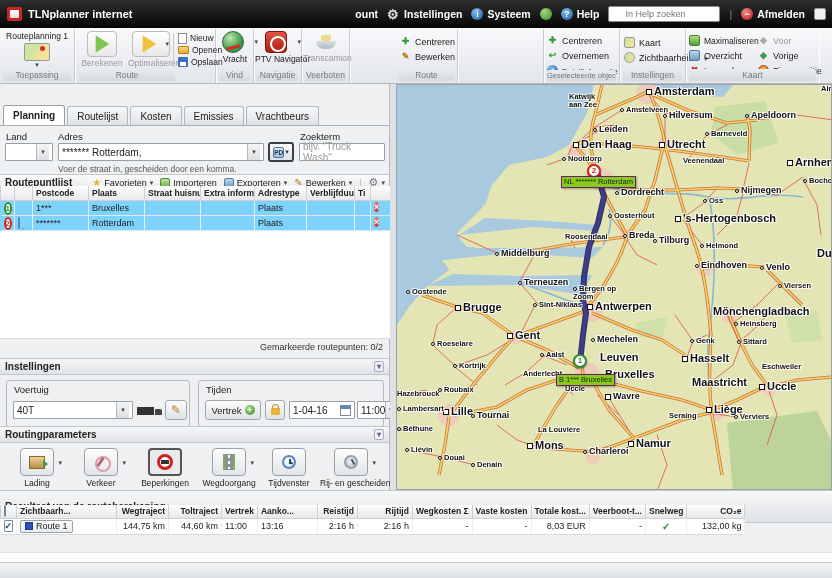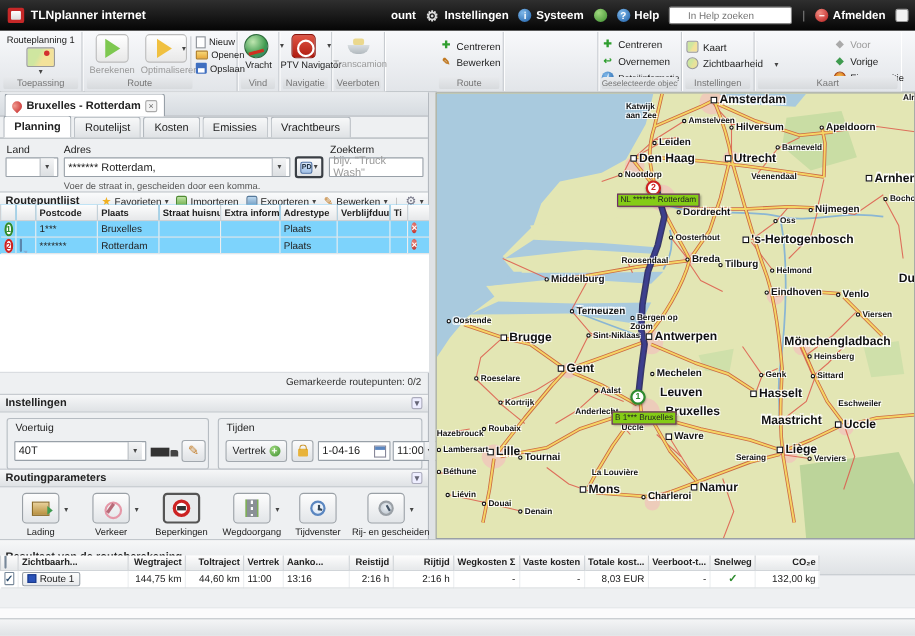--- a/index.html
+++ b/index.html
@@ -310,47 +310,54 @@
       <div class="rrow">
           <span class="gi kaart"></span>
           <span>Kaart</span>
         </div>
       <div class="rrow"><span class="gi eye"></span><span>Zichtbaarheid</span>&nbsp;<span class="dd"></span></div>
     </div>
     <div class="gcap">Instellingen</div>
   </div>
 
   <div class="grp" style="left:686px;width:133px;border-right:none">
+    <div style="position:absolute;left:3px;top:2px">
+      <div class="rrow">
+          <span class="gi maxi"></span>
+          <span style="font-size:8.5px">Maximaliseren</span>
+        </div>
+      <div class="rrow">
+          <span class="gi over"></span>
+          <span>Overzicht</span>
+        </div>
+      <div class="rrow">
+          <span class="gi leg"></span>
+          <span>Legenda</span>
+        </div>
+    </div>
     <div style="position:absolute;left:72px;top:2px">
       <div class="rrow">
           <span class="gi arrowv gray"></span>
           <span class="dim">Voor</span>
         </div>
       <div class="rrow">
           <span class="gi arrowv"></span>
           <span>Vorige</span>
         </div>
       <div class="rrow">
           <span class="gi pos"></span>
           <span style="font-size:8.5px">Eigen positie</span>
         </div>
     </div>
     <div class="gcap">Kaart</div>
   </div>
 </div>
 
 <div class="panel">
 
-  <div class="doctabs">
-    <div class="doctab">
-      <span class="pin"></span>
-      <span>Bruxelles - Rotterdam</span>
-      <span class="tabx">×</span>
-    </div>
-  </div>
 
   <div class="subtabs">
     <div class="stab active">Planning</div>
     <div class="stab">Routelijst</div>
     <div class="stab">Kosten</div>
     <div class="stab">Emissies</div>
     <div class="stab">Vrachtbeurs</div>
   </div>
 
   <div class="flabel" style="left:6px;top:47px">Land</div>

